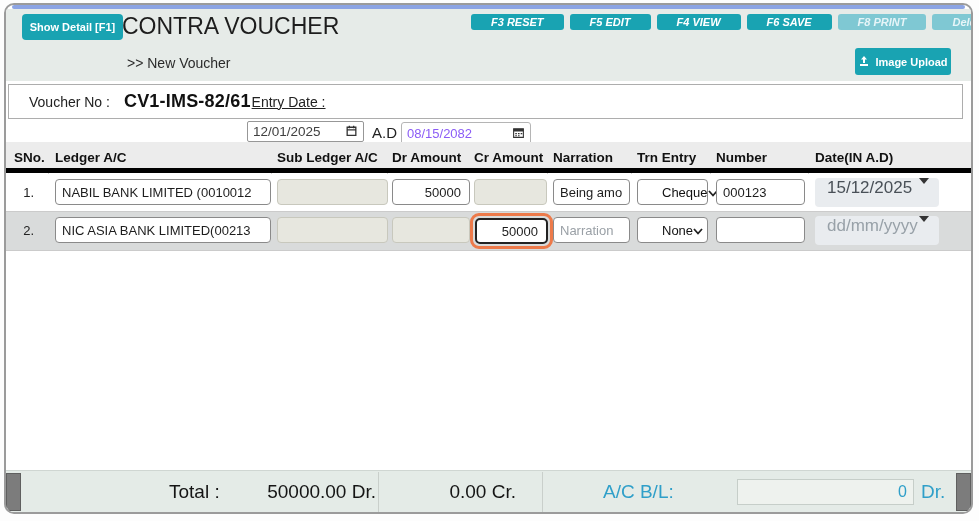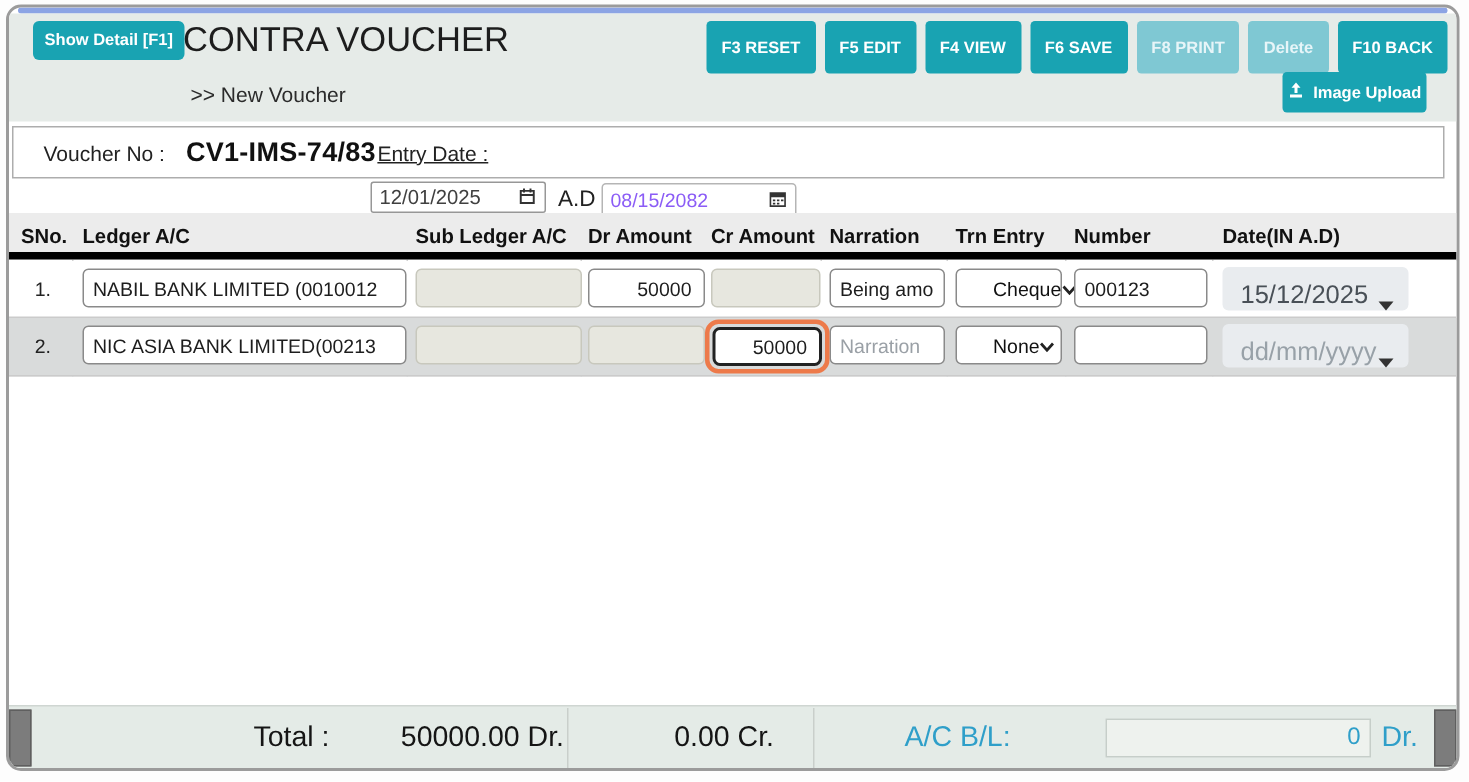--- a/index.html
+++ b/index.html
@@ -10,21 +10,21 @@
   }
   .topline { position:absolute; left:6px; right:6px; top:0; height:4px; background:#8ca4e4; border-radius:3px; }
   .header { position:absolute; left:0; right:0; top:4px; height:72px; background:#e6ebe8; }
   .btn { border:none; border-radius:3px; font-family:"Liberation Sans",sans-serif; font-weight:bold; font-size:11px; cursor:pointer; }
   .btn-teal { background:#19a3b2; color:#fff; }
   .btn-lightteal { background:#7fc8d3; color:#e7f5f8; }
   .show-detail { position:absolute; left:16px; top:5px; width:101px; height:26px; border-radius:4px; }
   .title { position:absolute; left:116px; top:4px; font-size:23px; font-weight:500; color:#1d1d1d; white-space:nowrap; }
   .subtitle { position:absolute; left:121px; top:46px; font-size:14px; color:#2b2b2b; }
   .btn-row { position:absolute; left:465px; top:5px; display:flex; gap:6px; }
-  .btn-row .btn { height:35px; padding:0 10px; white-space:nowrap; }
+  .btn-row .btn { height:16px; padding:0 20px; white-space:nowrap;font-style:italic; }
   .img-upload { position:absolute; left:849px; top:39px; width:96px; height:27px; display:flex; align-items:center; justify-content:center; gap:5px; border-radius:3px; font-size:11px; }
   .voucher-box { position:absolute; left:2px; top:79px; width:955px; height:35px; background:#fff; border:1px solid #adadad; display:flex; align-items:center; padding-left:20px; }
   .vlabel { font-size:14px; color:#222; }
   .vnum { font-size:18px; font-weight:bold; color:#111; margin-left:14px; letter-spacing:0.2px; }
   .entry-label { font-size:14px; color:#222; margin-left:1px;text-decoration:underline; }
   .date-inp { position:absolute; background:#fff; display:flex; align-items:center; justify-content:space-between; padding:0 5px; color:#404040; }
   .date-inp1 { left:241px; top:116px; width:117px; height:21px; border:1px solid #979797; border-radius:2px; font-size:13.5px; }
   .date-inp2 { left:395px; top:117px; width:130px; height:23px; border:1px solid #b5b5b5; border-radius:3px; font-size:13px; color:#8b5cf6; }
   .ad-label { position:absolute; left:366px; top:119px; font-size:15px; color:#222; }
   .thead { position:absolute; left:0; right:0; top:137px; height:31px; background:#ececec; border-bottom:5px solid #000000; z-index:5; }
@@ -36,21 +36,21 @@
   .inp { position:absolute; top:5px; height:26px; border:1px solid #8a8a8a; border-radius:4px; background:#fff; font-family:"Liberation Sans",sans-serif; font-size:13px; color:#1d1d1d; padding:0 6px; outline:none; }
   .inp.dis { background:#e7e7df; border:1px solid #c8c8bd; }
   .inp.num { text-align:right; padding-right:8px; }
   .c-ledger { left:49px; width:216px; }
   .c-sub { left:271px; width:111px; }
   .c-dr { left:386px; width:78px; }
   .c-cr { left:468px; width:73px; }
   .c-narr { left:547px; width:77px; }
   .c-num { left:710px; width:89px; }
   .sel { position:absolute; left:631px; top:5px; width:71px; height:26px; border:1px solid #8a8a8a; border-radius:4px; background:#fff; display:flex; align-items:center; justify-content:space-between; padding:0 24px; font-size:13px; color:#111; cursor:pointer; }
-  .datecell { position:absolute; left:809px; top:4px; width:124px; height:29px; background:#e9ecef; border-radius:4px; display:flex; align-items:flex-end; justify-content:space-between; padding:16px 10px 0 12px; font-size:17px; color:#495057; cursor:pointer; }
+  .datecell { position:absolute; left:809px; top:4px; width:124px; height:29px; background:#e9ecef; border-radius:4px; display:flex; align-items:flex-start; justify-content:space-between; padding:0 10px 0 12px; font-size:17px; color:#495057; cursor:pointer; }
   .datecell.ph { color:#98a1a8; }
   .caret { width:0; height:0; border-left:5px solid transparent; border-right:5px solid transparent; border-top:6px solid #333; }
   .focus-ring { position:absolute; left:464px; top:1px; border:3px solid #ed7a4a; border-radius:9px; padding:2px; z-index:6; }
   .focus-ring .inp { position:static; display:block; border:2px solid #222; border-radius:5px; width:73px; height:26px; }
   .vsep { position:absolute; top:168px; height:78px; width:1px; background:#d2d2d2; z-index:3; }
   .footer { position:absolute; left:0; right:0; top:465px; height:42px; background:#e4ebe7; border-top:1px solid #cfd6d2; }
   .footer .txt { position:absolute; top:0; line-height:42px; font-size:19px; color:#151515; white-space:nowrap; }
   .footer .blue { color:#2f9fc9; }
   .fsep { position:absolute; top:1px; height:40px; width:1px; background:#c9cfcb; }
   .acbl-box { position:absolute; left:731px; top:8px; width:177px; height:26px; background:#eef2ee; border:1px solid #c6cec9; display:flex; align-items:center; justify-content:flex-end; padding-right:6px; font-size:16px; color:#2f9fc9; }
@@ -82,21 +82,21 @@
     <button class="btn btn-teal img-upload">
       <span><svg width="12" height="12" viewBox="0 0 24 24">
             <path fill="#fff" d="M12 2 L18 9 h-4 v7 h-4 V9 H6 Z M4 18 h16 v4 H4 Z"></path>
           </svg></span>
       <span>Image Upload</span>
     </button>
   </div>
 
   <div class="voucher-box">
     <span class="vlabel">Voucher No :</span>
-    <span class="vnum">CV1-IMS-74/83</span>
+    <span class="vnum">CV1-IMS-82/61</span>
     <span class="entry-label">Entry Date :</span>
   </div>
 
   <div class="date-inp date-inp1">
     <span>12/01/2025</span>
     <span class="calicon"><svg width="13" height="13" viewBox="0 0 24 24">
           <path fill="none" stroke="#333" stroke-width="2.4" d="M4 6 h16 v15 H4 Z M8 3 v5 M16 3 v5 M4 11 h16"></path>
         </svg></span>
   </div>
   <div class="ad-label">A.D</div>

